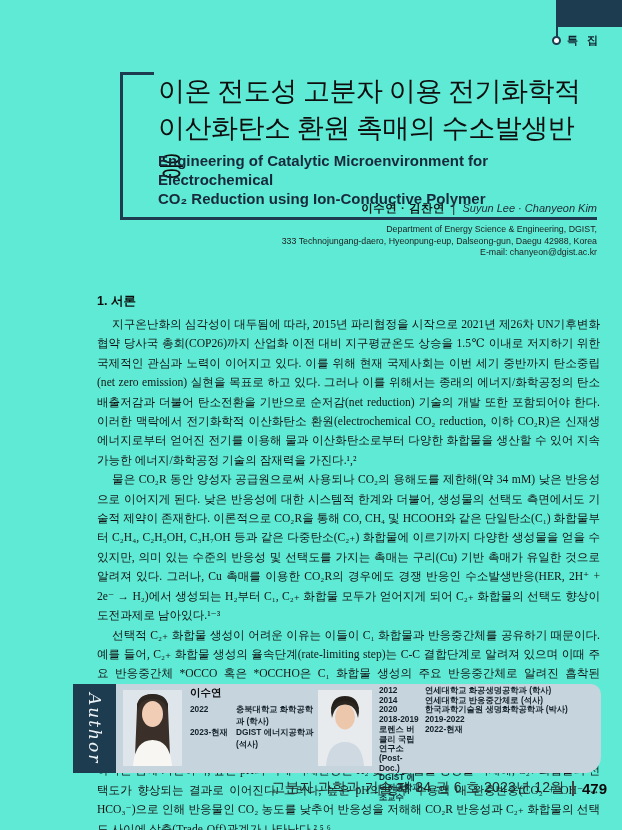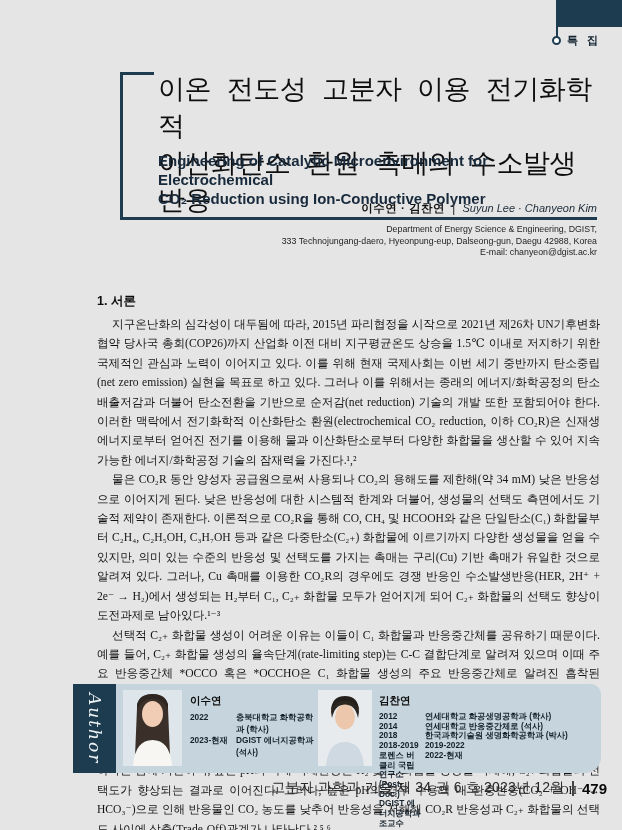--- a/index.html
+++ b/index.html
@@ -1,34 +1,34 @@
 <!DOCTYPE html>
 <html><head>
 <meta charset="utf-8">
 <style>
   * { margin:0; padding:0; box-sizing:border-box; }
   html,body { background:#888; }
   .page {
-    position:relative; width:622px; height:830px; background:#e5e5e5;
+    position:relative; width:622px; height:830px; background:#5eead4;
     font-family:"Liberation Sans", sans-serif; overflow:hidden;
     margin:0 auto;
   }
   
   .corner-box { position:absolute; left:556px; top:0; width:66px; height:27px; background:#1e3c50; }
   .corner-line { position:absolute; left:556px; top:0; width:2px; height:38px; background:#1e3c50; }
   .corner-ring { position:absolute; left:552px; top:36px; width:9px; height:9px; border:2.5px solid #1e3c50; border-radius:50%; background:#fff; }
   .corner-label { position:absolute; left:567px; top:33px; font-size:11px; font-weight:bold; letter-spacing:3px; color:#10212f; }
 
   
   .bracket-top { position:absolute; left:120px; top:72px; width:34px; height:2.5px; background:#1e3c50; }
   .bracket-side { position:absolute; left:120px; top:72px; width:2.5px; height:148px; background:#1e3c50; }
   .title-rule { position:absolute; left:120px; top:217px; width:477px; height:3px; background:#1e3c50; }
 
   .title-ko { position:absolute; left:158px; top:73px; width:440px;
-    font-family:Liberation Mono, monospace; font-size:27px; line-height:37px;
+    font-family:Liberation Serif, serif; font-size:27px; line-height:37px;
     color:#0e0e0e; letter-spacing:-0.5px; }
   .title-en { position:absolute; left:158px; top:151px; width:430px;
     font-size:15px; line-height:19px; font-weight:600; color:#17293b; }
 
   .authors-row { position:absolute; right:25px; top:200px; display:flex; align-items:baseline; gap:7px; }
   .authors-ko { font-size:11.5px; font-weight:bold; color:#111; letter-spacing:0.5px; }
   .authors-sep { font-size:13px; color:#333; font-weight:300; }
   .authors-en { font-size:11px; color:#1d2b38;font-style:italic; }
 
   .affiliation { position:absolute; right:25px; top:224px; text-align:right;
@@ -50,21 +50,21 @@
     background:#c6d4dd; border-radius:0 10px 16px 0; }
 
   .photo { position:absolute; top:690px; height:76px; overflow:hidden; background:#e3e8ec; }
   .photo-1 { left:123px; width:59px; }
   .photo-2 { left:318px; width:54px; }
   .photo svg { display:block; width:100%; height:100%; }
 
   .profile { position:absolute; top:686px; }
   .profile-1 { left:190px; width:125px; }
   .profile-2 { left:379px; width:200px; }
-  .profile-name { font-size:10.5px; font-weight:bold; color:#0d0d0d; margin-bottom:4px;margin-top:8px; }
+  .profile-name { font-size:10.5px; font-weight:bold; color:#0d0d0d; margin-bottom:4px; }
   .bio-rows { display:grid; grid-template-columns:42px auto; column-gap:4px;
     font-size:8.3px; line-height:9.7px; color:#15222c;font-weight:bold; }
   .bio-rows .desc { white-space:pre-line; }
   .profile-1 .bio-rows { line-height:11.5px; }
 
   
   .footer { position:absolute; right:15px; top:779px; display:flex; align-items:center; }
   .footer-journal { font-size:14px; color:#262626; letter-spacing:0.2px; }
   .footer-divider { width:1.5px; height:15px; background:#444; margin:0 8px; }
   .footer-page { font-size:15px; font-weight:bold; color:#0a0a0a; }
@@ -139,27 +139,26 @@
   <div class="photo photo-2">
     <svg viewBox="0 0 54 76">
       <rect x="0" y="0" width="54" height="76" fill="#e8ebee"></rect>
       <path d="M13 22 Q13 6 27 6 Q41 6 41 22 L40 28 Q37 14 27 15 Q17 14 14 28 Z" fill="#2c2621"></path>
       <ellipse cx="27" cy="27" rx="10" ry="12.5" fill="#edc7ab"></ellipse>
       <path d="M8 76 Q10 52 27 52 Q44 52 46 76 Z" fill="#cfd9e2"></path>
       <path d="M13 20 Q15 7 27 7 Q39 7 41 20 Q36 10 27 11 Q18 10 13 20 Z" fill="#241f1b"></path>
     </svg>
   </div>
   <div class="profile profile-2">
-    <div class="profile-name">김찬연</div>
     <div class="bio-rows">
       <span>2012</span>
       <span class="desc">연세대학교 화공생명공학과 (학사)</span>
       <span>2014</span>
       <span class="desc">연세대학교 반응중간체로 (석사)</span>
-      <span>2018</span>
+      <span>2020</span>
       <span class="desc">한국과학기술원 생명화학공학과 (박사)</span>
       <span>2018-2019</span>
       <span>2019-2022</span>
       <span class="desc">로렌스 버클리 국립연구소 (Post-Doc.)</span>
       <span>2022-현재</span>
       <span class="desc">DGIST 에너지공학과 조교수</span>
     </div>
   </div>
 
   <div class="footer">

